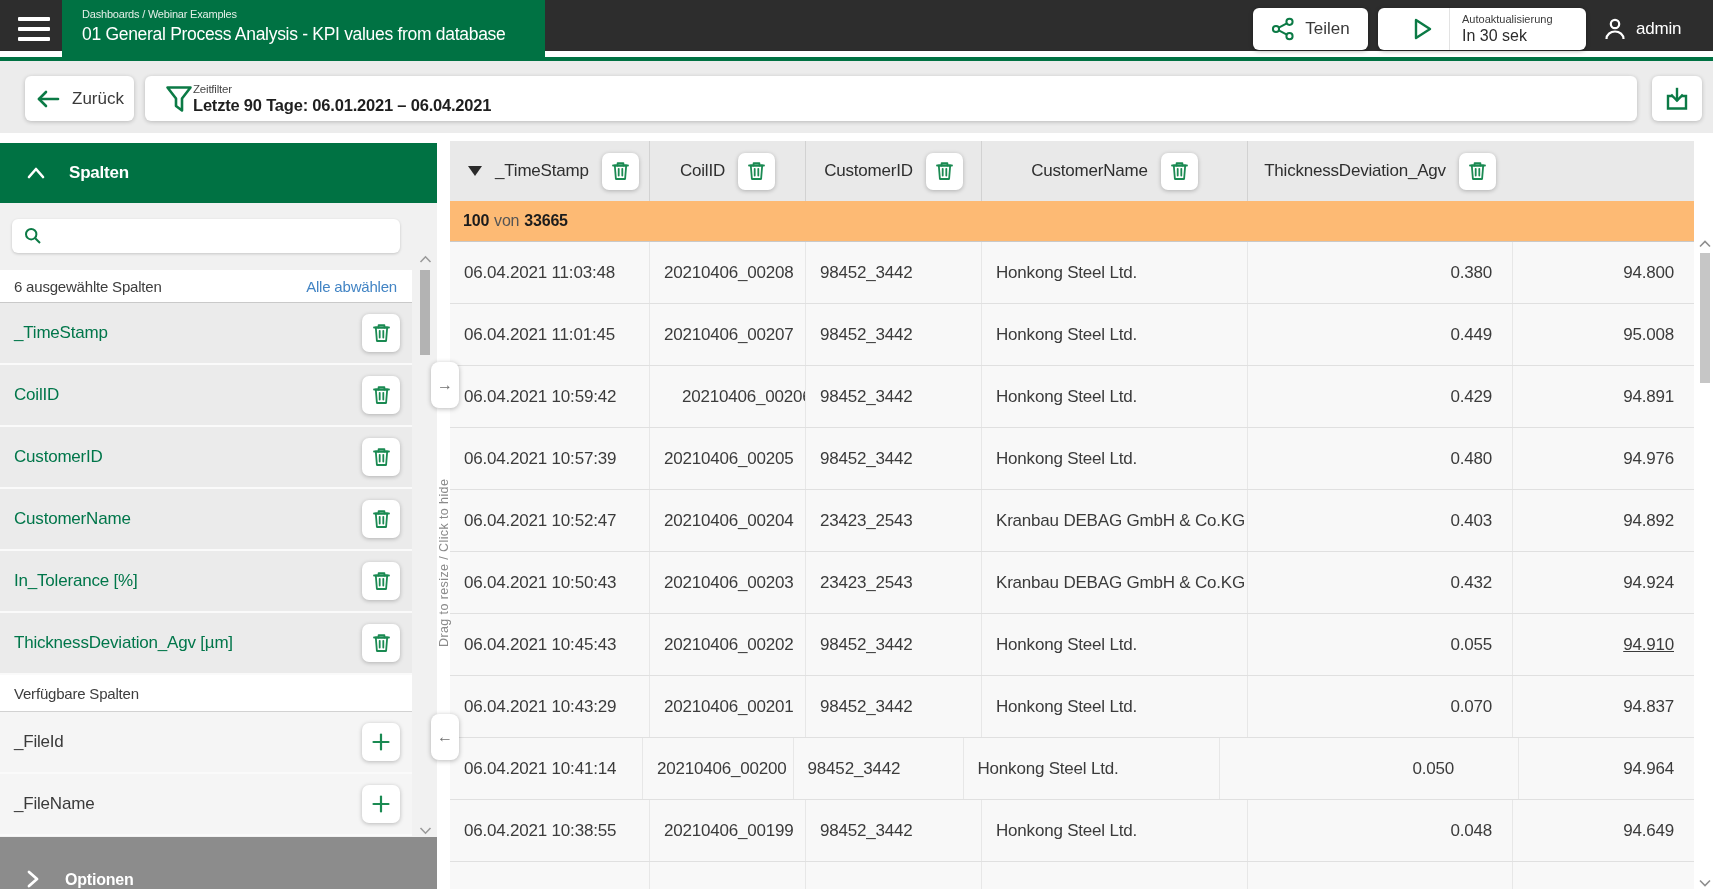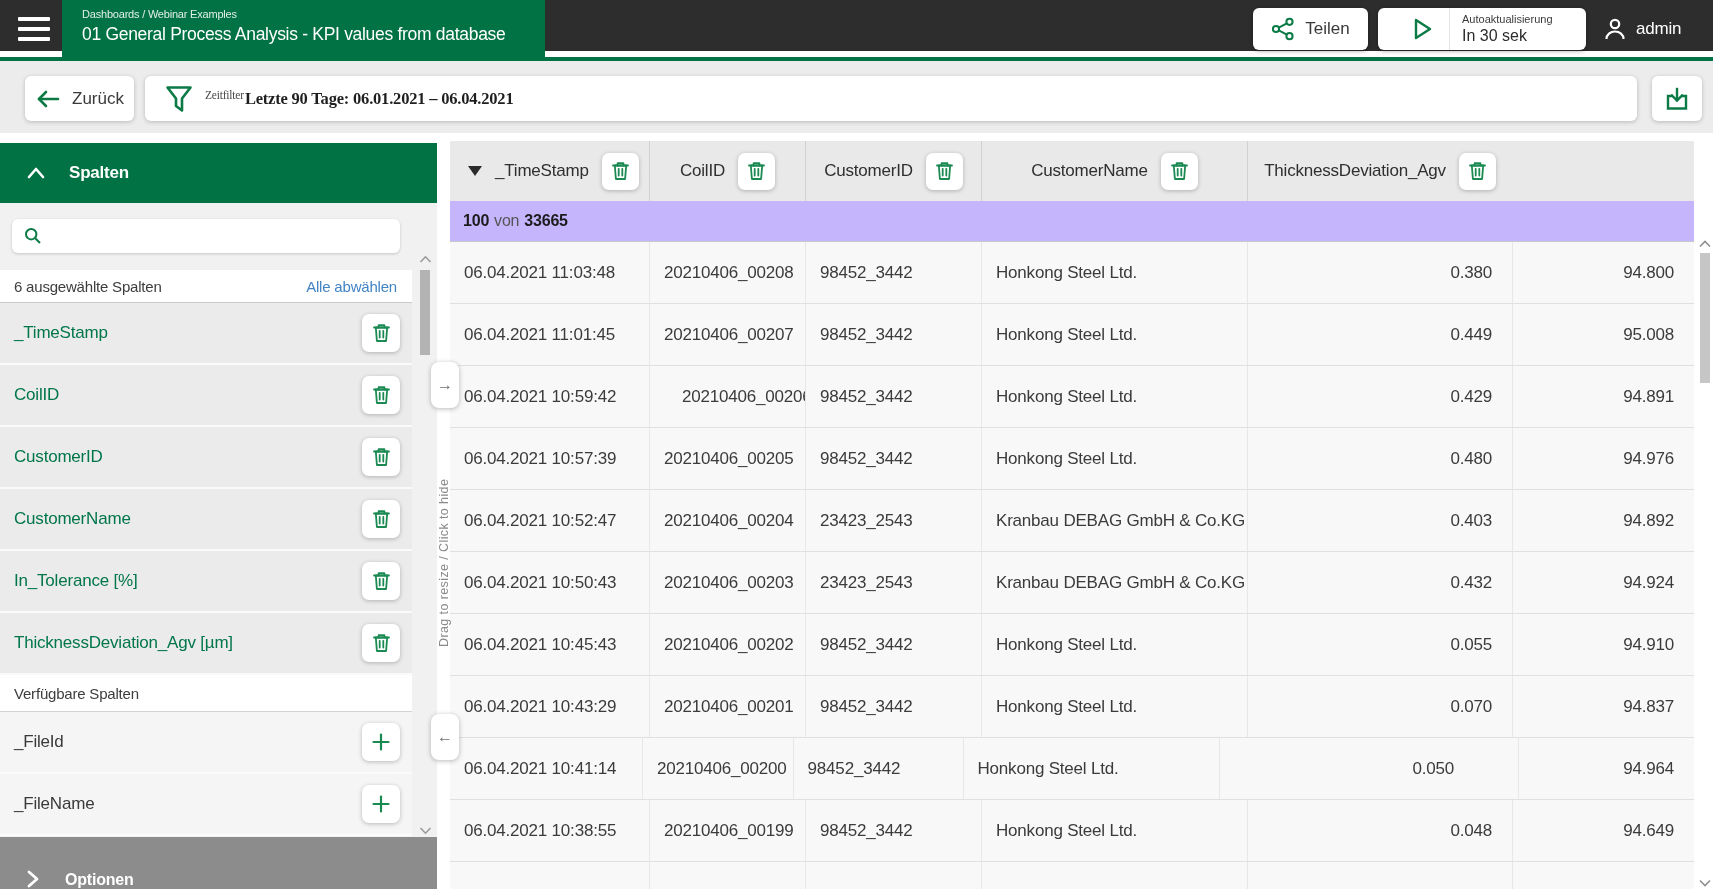--- a/index.html
+++ b/index.html
@@ -28,21 +28,21 @@
   .rt-big{font-size:16px;color:#2c2c2c;}
   .user{position:absolute;left:1602px;top:0;height:57px;display:flex;align-items:center;gap:8px;
         color:#ffffff;font-size:17px;cursor:pointer;}
 
   
   .toolbar{position:absolute;left:0;top:61px;width:100%;height:72px;background:#ececec;}
   .tl-card{position:absolute;top:15px;height:45px;background:#fff;border-radius:6px;border:none;
            box-shadow:0 1px 4px rgba(0,0,0,.22);display:flex;align-items:center;box-sizing:border-box;}
   .btn-back{left:25px;width:109px;justify-content:center;gap:11px;font-size:17px;color:#3a3a3a;cursor:pointer;}
   .card-filter{left:145px;width:1492px;padding-left:20px;cursor:pointer;}
-  .filter-text{margin-left:12px;display:flex;flex-direction:row;gap:1px;font-family:Liberation Serif, serif;}
+  .filter-text{margin-left:0;display:flex;flex-direction:column;gap:1px;}
   .ft-label{font-size:11.5px;color:#474747;}
   .ft-value{font-size:16.5px;font-weight:700;color:#1f1f1f;}
   .btn-download{left:1652px;width:50px;justify-content:center;cursor:pointer;}
 
   
   .sidebar{position:absolute;left:0;top:143px;width:437px;bottom:0;background:#f1f1f1;
            display:flex;flex-direction:column;}
   .sb-head{height:60px;min-height:60px;background:#007243;display:flex;align-items:center;gap:22px;
            padding-left:25px;color:#fff;font-size:17px;font-weight:700;cursor:pointer;}
   .sb-body{flex:1;position:relative;overflow:hidden;padding-right:25px;}
@@ -85,21 +85,21 @@
   
   .tablearea{position:absolute;left:450px;top:141px;right:0;bottom:0;overflow:hidden;background:#fff;}
   .thead{width:1244px;height:60px;background:#e9e9e9;display:flex;}
   .th{display:flex;align-items:center;justify-content:center;gap:13px;font-size:17px;color:#2f2f2f;
       box-sizing:border-box;cursor:pointer;}
   .th + .th{border-left:1px solid #d2d2d2;}
   .th.first{justify-content:flex-start;padding-left:18px;}
   .th .icon-btn{width:37px;height:37px;}
   .sort-desc{width:0;height:0;border-left:7px solid transparent;border-right:7px solid transparent;
              border-top:10px solid #2b2b2b;}
-  .countbar{width:1244px;height:41px;background:#c4b5fd;border-bottom:1px solid #c9c9c9;display:flex;
+  .countbar{width:1244px;height:41px;background:#fdba74;border-bottom:1px solid #c9c9c9;display:flex;
             align-items:center;padding-left:13px;box-sizing:border-box;font-size:16px;color:#555;gap:5px;}
   .countbar .b{font-weight:700;color:#1c1c1c;}
   .row{width:1244px;height:62px;display:flex;background:#f8f8f8;border-bottom:1px solid #e0e0e0;box-sizing:border-box;}
   .td{display:flex;align-items:center;font-size:17px;color:#3b3b3b;box-sizing:border-box;
       padding:0 14px;white-space:nowrap;overflow:hidden;}
   .td + .td{border-left:1px solid #e7e7e7;}
   .td.num{justify-content:flex-end;padding-right:20px;}
   .vscroll{position:absolute;right:2px;top:99px;bottom:2px;width:12px;display:flex;
            flex-direction:column;align-items:center;}
   .v-thumb{width:10px;height:130px;background:#c6c6c6;margin-top:5px;}
@@ -455,21 +455,21 @@
           <div class="td" style="width: 266px;">Kranbau DEBAG GmbH &amp; Co.KG</div>
           <div class="td num" style="width: 265px;">0.432</div>
           <div class="td num" style="width: 182px;">94.924</div>
         </div>
         <div class="row">
           <div class="td" style="width: 199px;">06.04.2021 10:45:43</div>
           <div class="td" style="width: 156px;">20210406_00202</div>
           <div class="td" style="width: 176px;">98452_3442</div>
           <div class="td" style="width: 266px;">Honkong Steel Ltd.</div>
           <div class="td num" style="width: 265px;">0.055</div>
-          <div class="td num" style="width: 182px;">94.910</div>
+          <div class="td num" style="width: 182px; text-decoration: underline;">94.910</div>
         </div>
         <div class="row">
           <div class="td" style="width: 199px;">06.04.2021 10:43:29</div>
           <div class="td" style="width: 156px;">20210406_00201</div>
           <div class="td" style="width: 176px;">98452_3442</div>
           <div class="td" style="width: 266px;">Honkong Steel Ltd.</div>
           <div class="td num" style="width: 265px;">0.070</div>
           <div class="td num" style="width: 182px;">94.837</div>
         </div>
         <div class="row">

